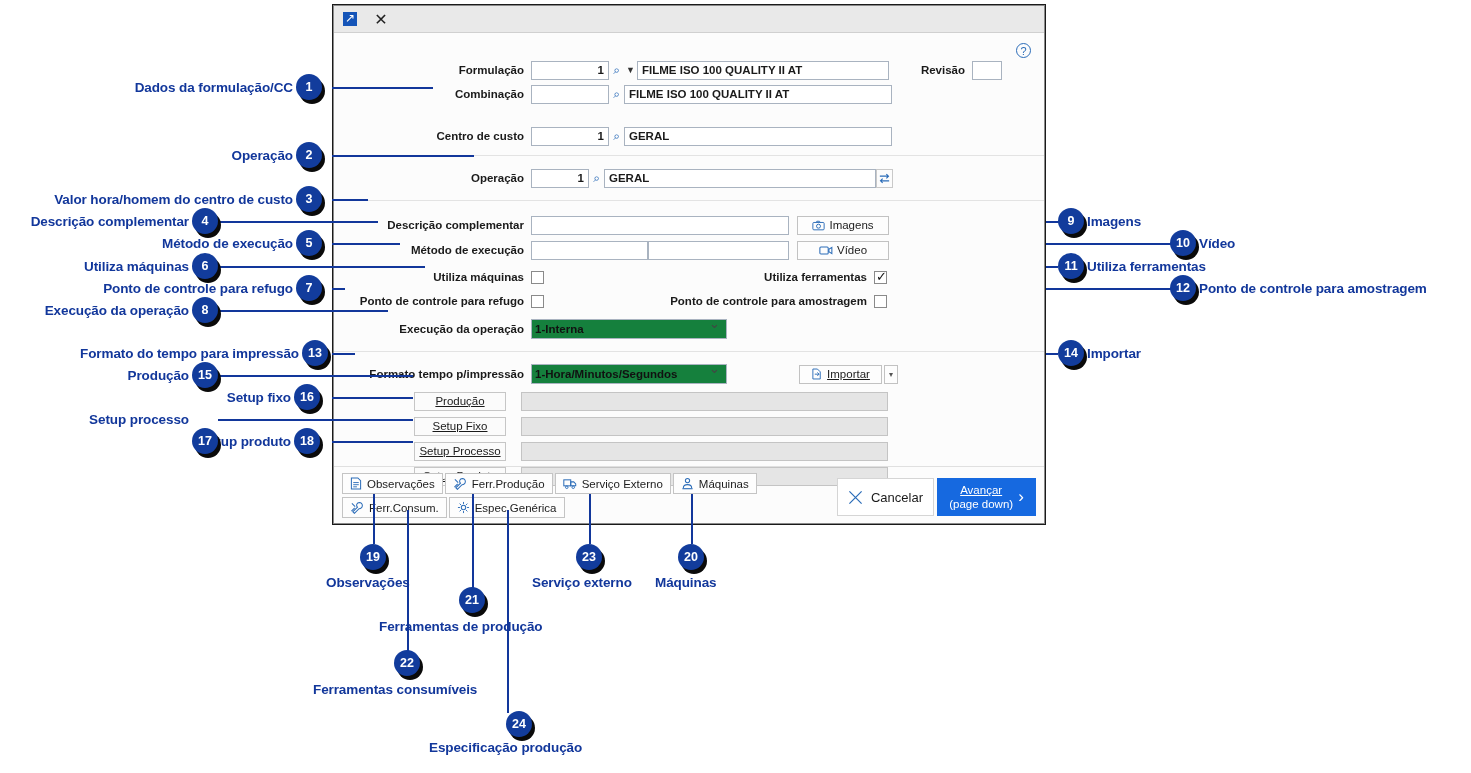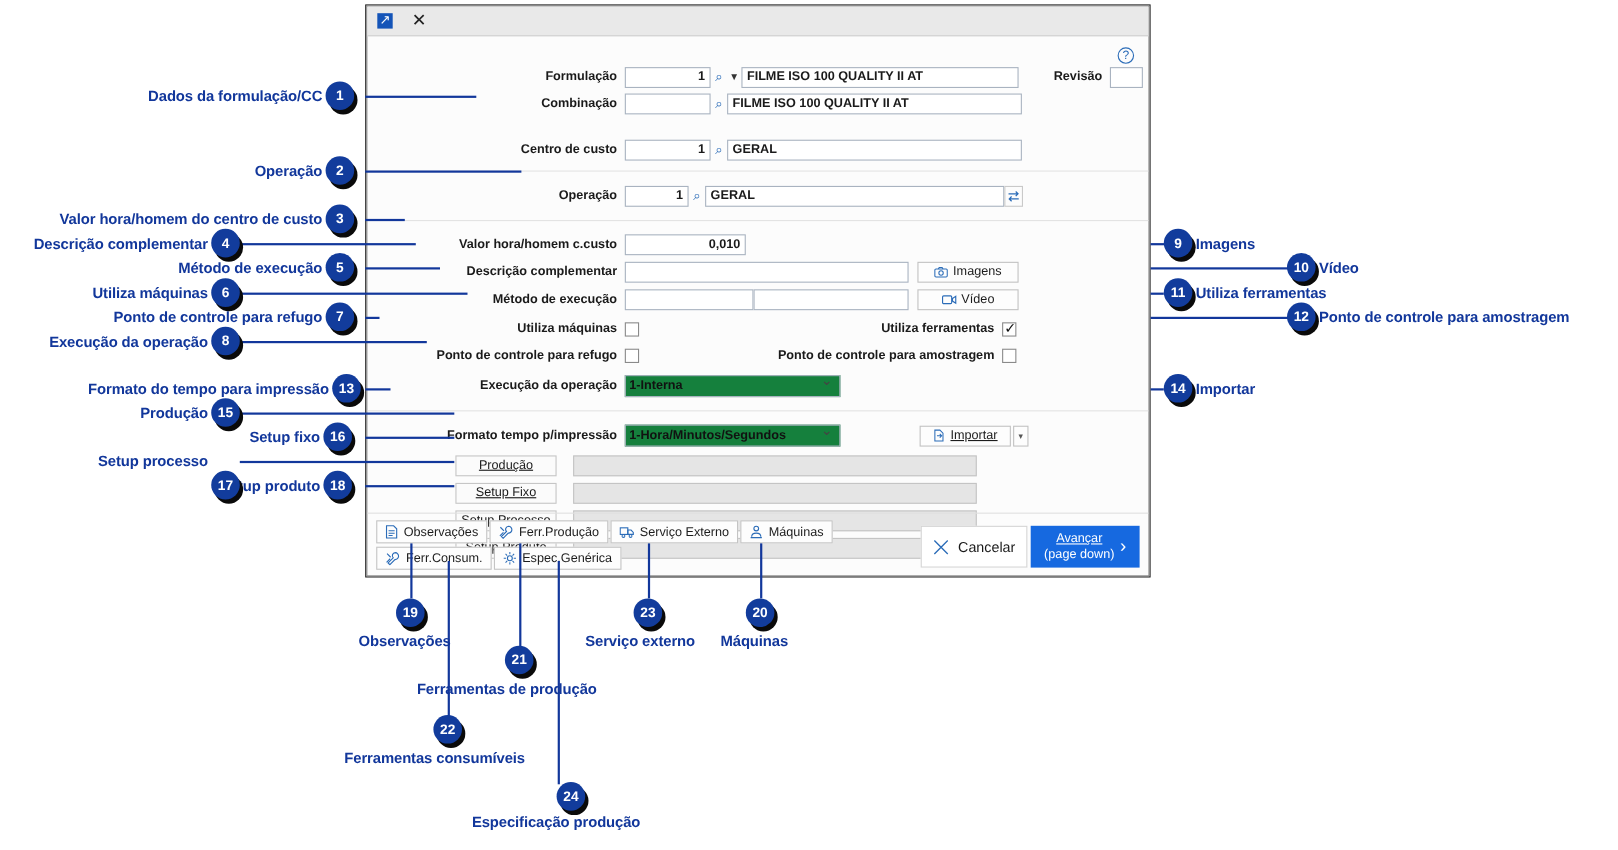--- a/index.html
+++ b/index.html
@@ -66,21 +66,21 @@
   }
   #title-text { font-size:12.5px; color:#1a1a1a; flex:1; }
   #close-btn {
     width:30px; height:24px; display:flex; align-items:center;
     justify-content:center; font-size:16px; color:#222; cursor:pointer;
   }
 
   .sect { position:relative; }
   .sep { height:1px; background:#e3e3e3; }
 
-  .row { display:flex; align-items:center; height:22px; margin-bottom:0;padding-left:37px; }
+  .row { display:flex; align-items:center; height:22px; margin-bottom:0; }
   .lbl {
     font-weight:bold; font-size:11.5px; text-align:right;
     color:#1a1a1a; padding-right:7px; white-space:nowrap;
   }
 
   input.f, .fake {
     height:19px; border:1px solid #a9b3c0; background:#ffffff;
     font-family:"Liberation Sans", sans-serif; font-size:11.5px;
     font-weight:bold; color:#1a1a1a; padding:0 4px; outline:none;
   }
@@ -211,24 +211,20 @@
             <path d="M2 4.5h9M9 2.2l2.3 2.3L9 6.8" stroke="#2b6cb8" stroke-width="1.2" fill="none"></path>
             <path d="M12 9.5H3M5 7.2L2.7 9.5 5 11.8" stroke="#2b6cb8" stroke-width="1.2" fill="none"></path>
           </svg>
       </div>
     </div>
   </div>
 
   <div class="sep"></div>
 
   <div class="sect" style="padding:10px 0 0 0;">
-    <div class="row">
-      <div class="lbl" style="width:197px;">Valor hora/homem c.custo</div>
-      <input class="f readonly num" style="width: 110px;" value="0,010">
-    </div>
 
     <div class="row" style="margin-top:3px;">
       <div class="lbl" style="width:197px;">Descrição complementar</div>
       <input class="f" style="width: 258px;" value="">
       <div class="btn" style="width:92px;margin-left:8px;">
         <svg width="13" height="11" viewBox="0 0 15 12">
             <rect x="1" y="2.5" width="13" height="8.5" rx="1.2" stroke="#2b6cb8" fill="none" stroke-width="1.1"></rect>
             <path d="M4.6 2.5l1-1.4h3l1 1.4" stroke="#2b6cb8" fill="none" stroke-width="1.1"></path>
             <circle cx="7.5" cy="6.8" r="2.3" stroke="#2b6cb8" fill="none" stroke-width="1.1"></circle>
           </svg>

